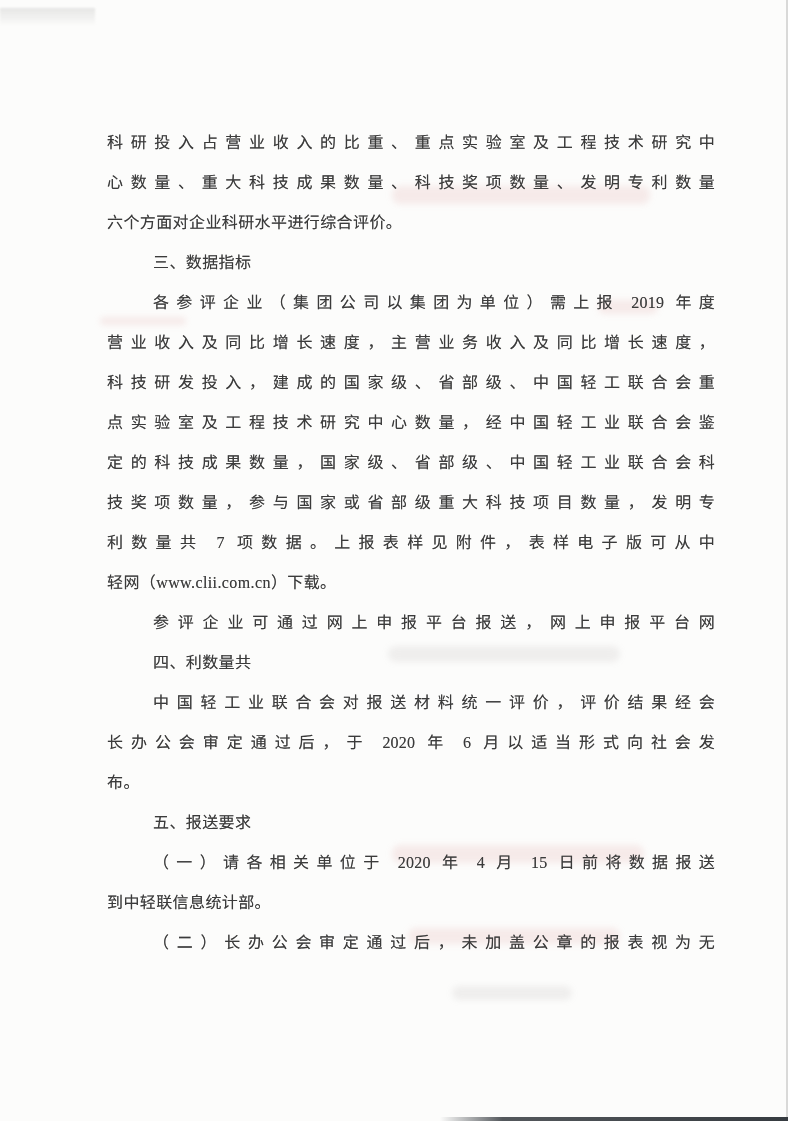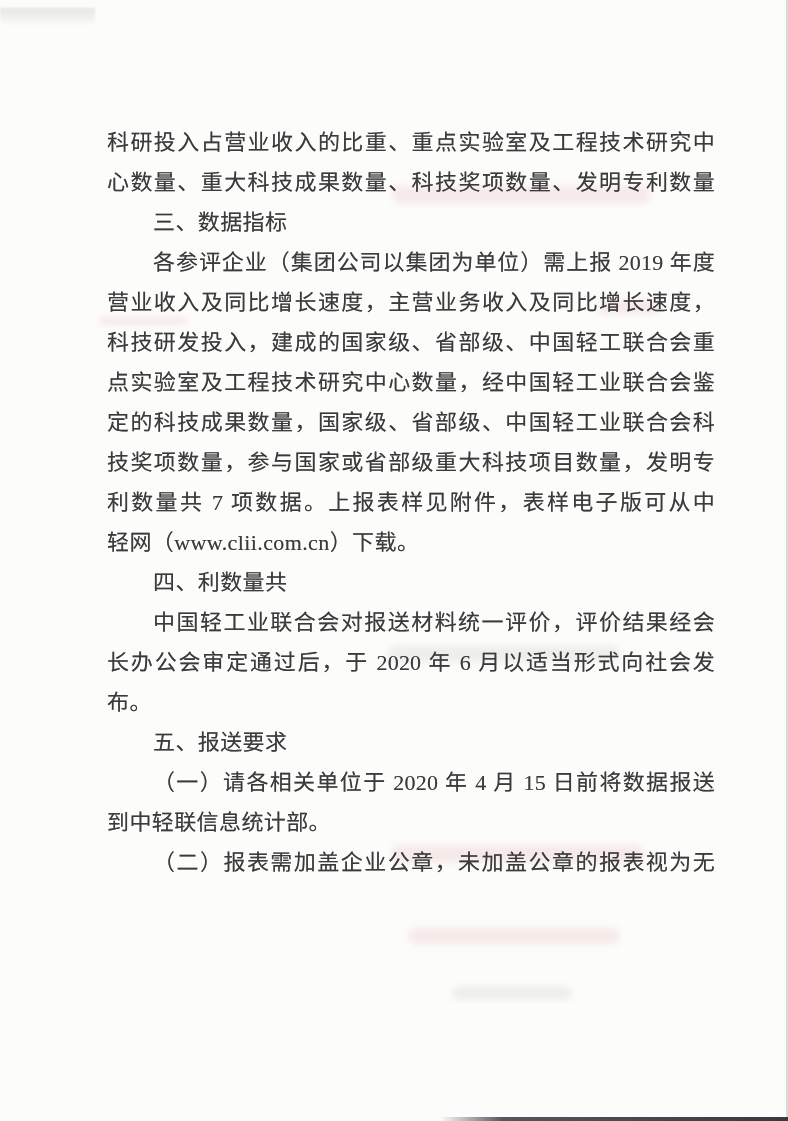--- a/index.html
+++ b/index.html
@@ -23,21 +23,21 @@
   }
   
   .text-block{
     position:absolute;
     left:107px;top:123px;width:608px;
     color:var(--ink);
   }
   .line{
     height:40px;
     line-height:40px;
-    font-size:22px;
+    font-size:16px;
     letter-spacing:0.4px;
     white-space:nowrap;
     overflow:visible;
     text-shadow:0 0 0.4px rgba(60,60,60,0.55); 
   }
   .line.justify{
     text-align:justify;
     text-align-last:justify;
     -moz-text-align-last:justify;
     letter-spacing:0.2px;
@@ -87,34 +87,36 @@
   <div class="bleed pink b2"></div>
   <div class="bleed pink b3"></div>
   <div class="bleed gray b4"></div>
   <div class="bleed pink b5"></div>
   <div class="bleed pink b6"></div>
   <div class="bleed gray b7"></div>
 
   <div class="text-block" id="text-block">
       <div class="line justify">科研投入占营业收入的比重、重点实验室及工程技术研究中</div>
       <div class="line justify">心数量、重大科技成果数量、科技奖项数量、发明专利数量</div>
+      <div class="line">六个方面对企业科研水平进行综合评价。</div>
       <div class="line indent">三、数据指标</div>
       <div class="line indent justify">各参评企业（集团公司以集团为单位）需上报 2019 年度</div>
       <div class="line justify">营业收入及同比增长速度，主营业务收入及同比增长速度，</div>
       <div class="line justify">科技研发投入，建成的国家级、省部级、中国轻工联合会重</div>
       <div class="line justify">点实验室及工程技术研究中心数量，经中国轻工业联合会鉴</div>
       <div class="line justify">定的科技成果数量，国家级、省部级、中国轻工业联合会科</div>
       <div class="line justify">技奖项数量，参与国家或省部级重大科技项目数量，发明专</div>
       <div class="line justify">利数量共 7 项数据。上报表样见附件，表样电子版可从中</div>
       <div class="line">轻网（www.clii.com.cn）下载。</div>
+      <div class="line indent justify">参评企业可通过网上申报平台报送，网上申报平台网</div>
       <div class="line indent">四、利数量共</div>
       <div class="line indent justify">中国轻工业联合会对报送材料统一评价，评价结果经会</div>
       <div class="line justify">长办公会审定通过后，于 2020 年 6 月以适当形式向社会发</div>
       <div class="line">布。</div>
       <div class="line indent">五、报送要求</div>
       <div class="line indent justify">（一）请各相关单位于 2020 年 4 月 15 日前将数据报送</div>
       <div class="line">到中轻联信息统计部。</div>
-      <div class="line indent justify">（二）报表需加盖企业公章，未加盖公章的报表视为无</div>
+      <div class="line indent justify">（二）长办公会审定通过后，未加盖公章的报表视为无</div>
     </div>
 
   <div class="edge-right"></div>
   <div class="scan-bar"></div>
 </div>
 
 </body></html>

